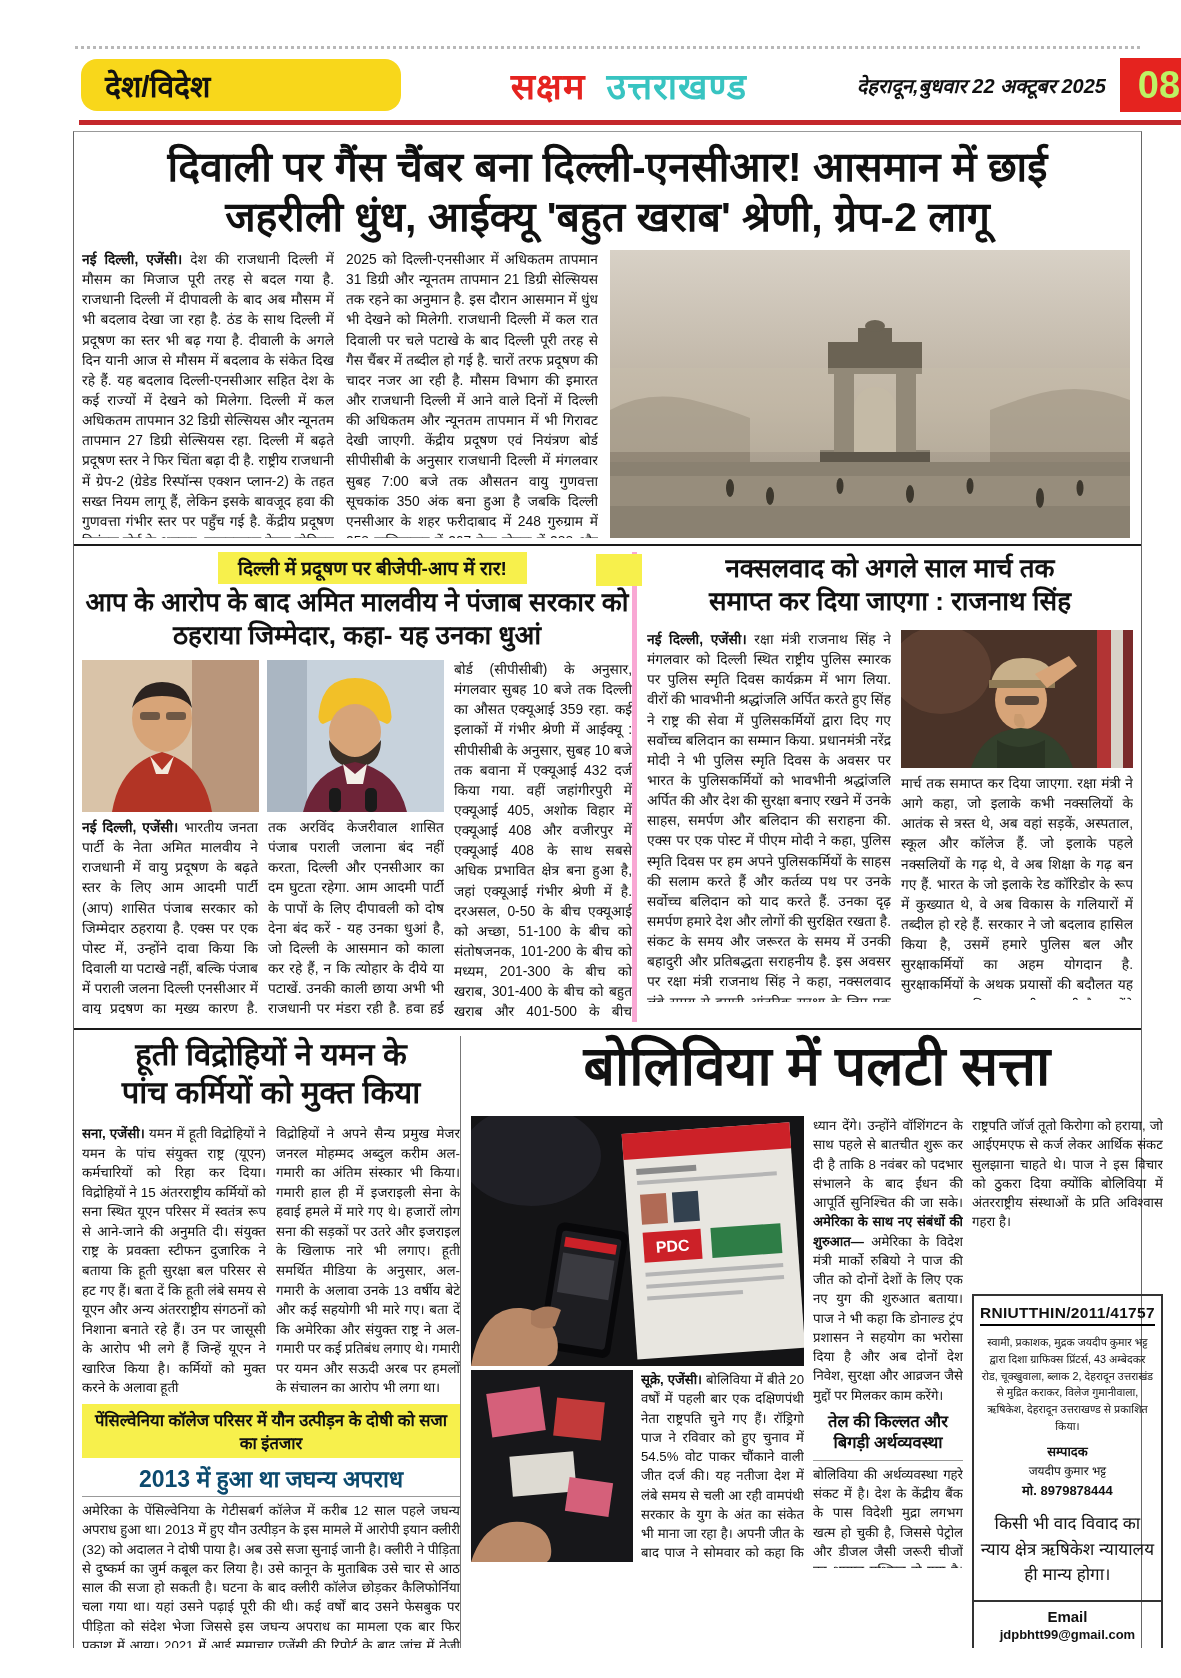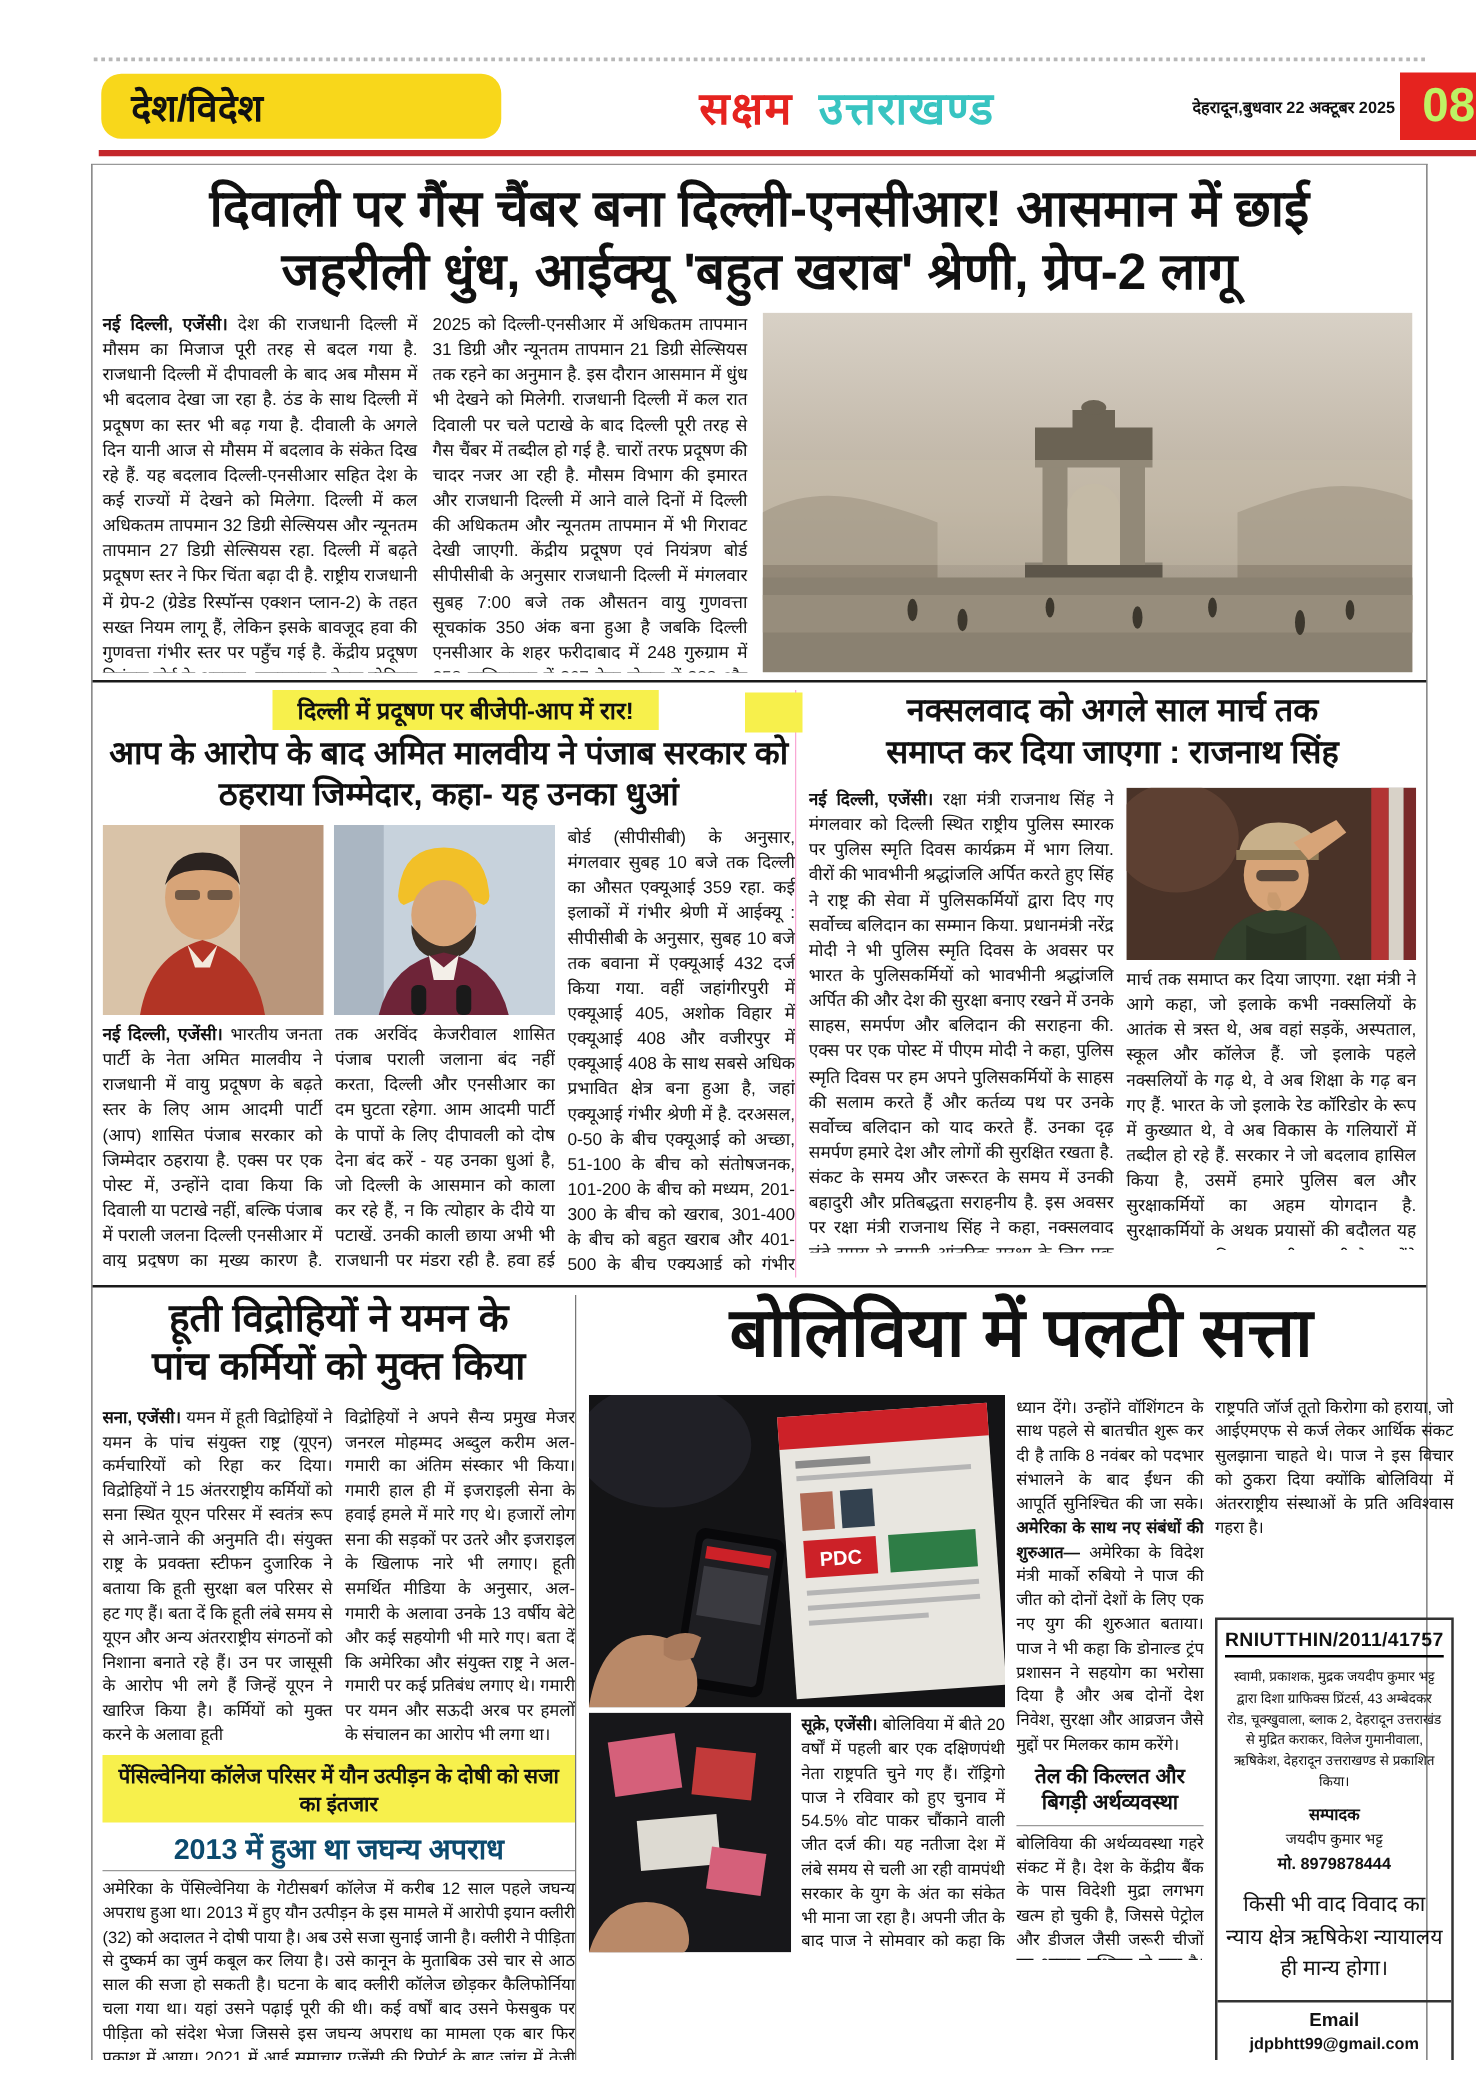--- a/index.html
+++ b/index.html
@@ -7,21 +7,21 @@
         font-family:"Liberation Sans","DejaVu Sans",sans-serif;color:#111;padding-left:17px;}
   .top-dots{margin:46px 58px 0 58px;border-top:3px dotted #b8b8b8;height:0;}
   
   .masthead{position:relative;height:60px;margin:6px 0 0 0;display:flex;align-items:center;}
   .section-badge{margin-left:64px;width:320px;height:52px;background:#f8d71b;border-radius:16px;
                  display:flex;align-items:center;}
   .section-badge span{font-size:30px;font-weight:800;color:#111;padding-left:24px;}
   .mast-center{flex:1;text-align:center;font-size:36px;font-weight:900;letter-spacing:1px;white-space:nowrap;}
   .mast-center .red{color:#e5231f;}
   .mast-center .cyan{color:#38c4c1;margin-left:10px;}
-  .mast-date{font-size:13px;font-weight:800;margin-right:4px;white-space:nowrap;}
+  .mast-date{font-size:20px;font-weight:800;margin-right:14px;white-space:nowrap;font-style:italic;}
   .page-num{width:78px;height:54px;background:#e5231f;color:#bef264;font-size:38px;font-weight:900;
             display:flex;align-items:center;justify-content:center;}
   .red-rule{height:5px;background:#c4272b;margin:5px 0 0 62px;}
   
   .frame{margin:6px 56px 0 56px;border-left:1px solid #666;border-right:1px solid #666;
          border-bottom:1px solid #666;border-top:1px solid #999;padding:4px 8px 6px 8px;}
   .divider{border-top:2px solid #1a1a1a;margin:6px -8px;}
   
   .body-col{font-size:13.8px;line-height:1.46;text-align:justify;overflow:hidden;}
   .lead{font-weight:bold;}
@@ -38,21 +38,21 @@
   .secB{display:flex;height:470px;}
   .aap{width:566px;}
   .aap-kicker-row{height:34px;padding-left:136px;}
   .aap-headline{height:72px;}
   .aap-body{display:flex;gap:10px;margin-top:2px;}
   .aap-main{width:362px;}
   .aap-photos{display:flex;gap:8px;height:152px;}
   .aap-cols{display:flex;gap:10px;margin-top:6px;}
   .aap-cols .body-col{width:176px;height:196px;}
   .aap-col3{flex:1;height:356px;}
-  .rajnath{flex:1;border-left:1px solid #f9a8d4;padding-left:10px;}
+  .rajnath{flex:1;border-left:5px solid #f9a8d4;padding-left:10px;}
   .raj-headline{height:74px;}
   .raj-body{display:flex;gap:10px;margin-top:4px;}
   .raj-col1{width:244px;height:372px;}
   .raj-col2{flex:1;}
   .raj-col2 .body-col{height:226px;margin-top:6px;}
   .yellow-chip{position:absolute;left:596px;width:46px;height:32px;background:#f7f04c;margin-top:2px;}
   
   .secC{display:flex;height:628px;}
   .secC-left{width:378px;}
   .houthi-headline{font-size:31px;font-weight:900;text-align:center;line-height:1.22;height:84px;}

